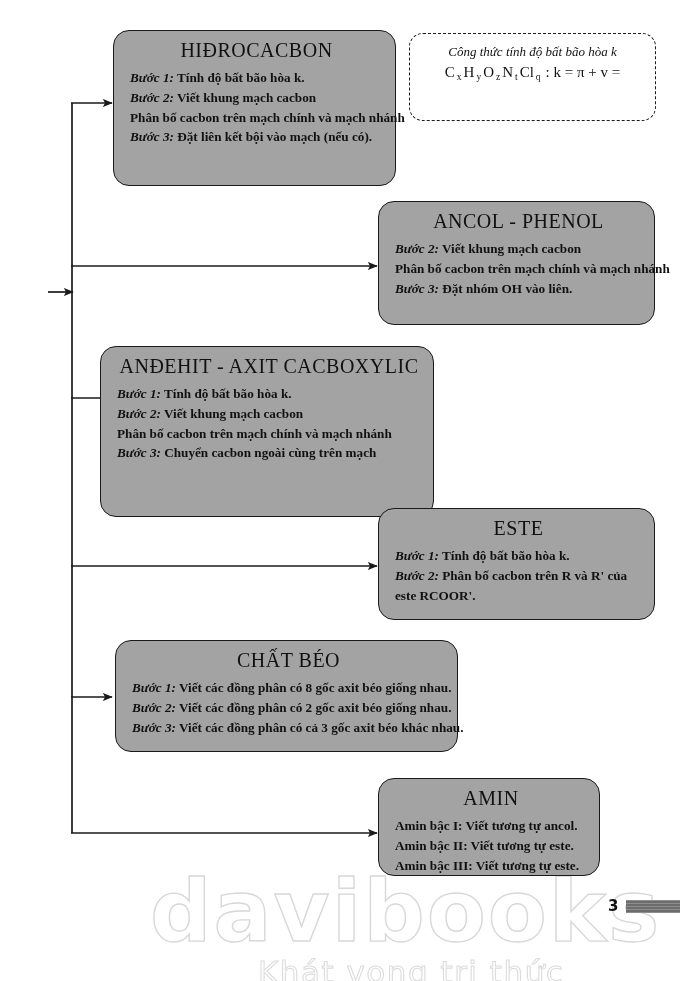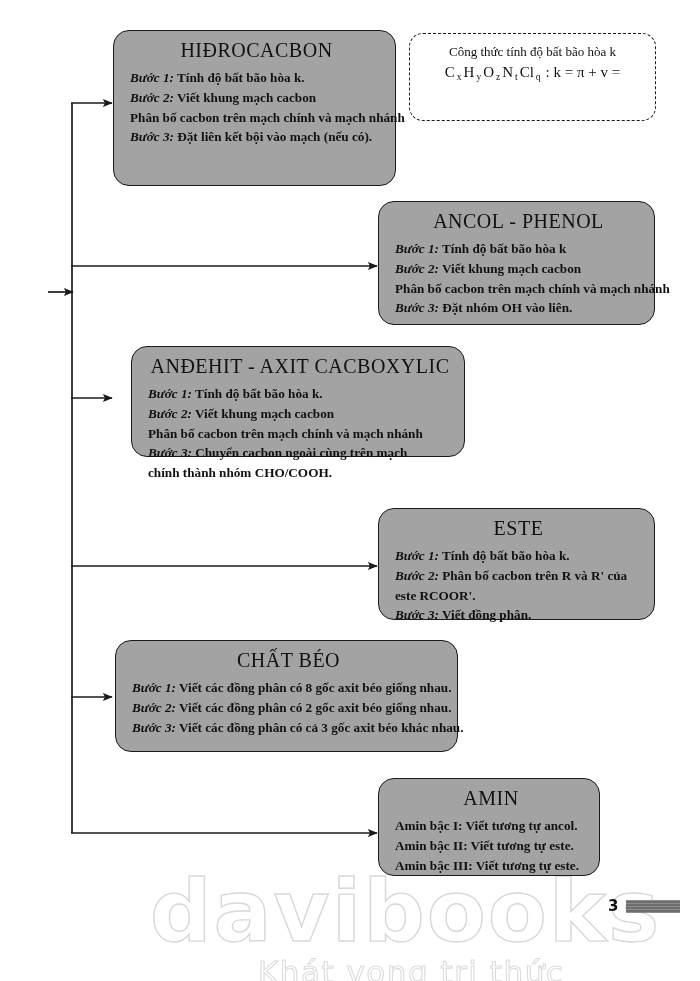--- a/index.html
+++ b/index.html
@@ -100,20 +100,21 @@
     height: 88px;
     box-sizing: border-box;
     border: 1.6px dashed #1a1a1a;
     border-radius: 14px;
     background: #ffffff;
     z-index: 2;
     padding: 6px 8px;
   }
   #formula-box .f-title {
     text-align: center;
+    font-style: italic;
     font-size: 13px;
     margin: 4px 0 2px 0;
   }
   .f-eq {
     display: flex;
     align-items: center;
     justify-content: center;
     font-size: 15px;
     gap: 2px;
     margin-top: 4px;
@@ -222,41 +223,38 @@
         <span>N</span>
         <span class="sub">t</span>
         <span>Cl</span>
         <span class="sub">q</span>
       <span style="margin-left:3px">: k = π + v =</span>
     </div>
   </div>
 
   <div class="node" id="node-ancol-phenol" style="left:378px; top:201px; width:277px; height:124px;">
     <div class="title">ANCOL - PHENOL</div>
-    <p class="line"><span class="step">Bước 1:</span><span> Tính độ bất bão hòa k</span></p>
     <p class="line"><span class="step">Bước 2:</span><span> Viết khung mạch cacbon</span></p>
     <p class="line"><span class="step"></span><span>Phân bố cacbon trên mạch chính và mạch nhánh</span></p>
     <p class="line"><span class="step">Bước 3:</span><span> Đặt nhóm OH vào liên.</span></p>
   </div>
 
-  <div class="node" id="node-andehit-axit" style="left:131px; top:346px; width:334px; height:111px;">
+  <div class="node" id="node-andehit-axit" style="left:100px; top:346px; width:334px; height:171px;">
     <div class="title">ANĐEHIT - AXIT CACBOXYLIC</div>
     <p class="line"><span class="step">Bước 1:</span><span> Tính độ bất bão hòa k.</span></p>
     <p class="line"><span class="step">Bước 2:</span><span> Viết khung mạch cacbon</span></p>
     <p class="line"><span class="step"></span><span>Phân bố cacbon trên mạch chính và mạch nhánh</span></p>
     <p class="line"><span class="step">Bước 3:</span><span> Chuyển cacbon ngoài cùng trên mạch</span></p>
-    <p class="line"><span class="step"></span><span>chính thành nhóm CHO/COOH.</span></p>
   </div>
 
   <div class="node" id="node-este" style="left:378px; top:508px; width:277px; height:112px;">
     <div class="title">ESTE</div>
     <p class="line"><span class="step">Bước 1:</span><span> Tính độ bất bão hòa k.</span></p>
     <p class="line"><span class="step">Bước 2:</span><span> Phân bố cacbon trên R và R' của</span></p>
     <p class="line"><span class="step"></span><span>este RCOOR'.</span></p>
-    <p class="line"><span class="step">Bước 3:</span><span> Viết đồng phân.</span></p>
   </div>
 
   <div class="node" id="node-chat-beo" style="left:115px; top:640px; width:343px; height:112px;">
     <div class="title">CHẤT BÉO</div>
     <p class="line"><span class="step">Bước 1:</span><span> Viết các đồng phân có 8 gốc axit béo giống nhau.</span></p>
     <p class="line"><span class="step">Bước 2:</span><span> Viết các đồng phân có 2 gốc axit béo giống nhau.</span></p>
     <p class="line"><span class="step">Bước 3:</span><span> Viết các đồng phân có cả 3 gốc axit béo khác nhau.</span></p>
   </div>
 
   <div class="node" id="node-amin" style="left:378px; top:778px; width:222px; height:98px;">

